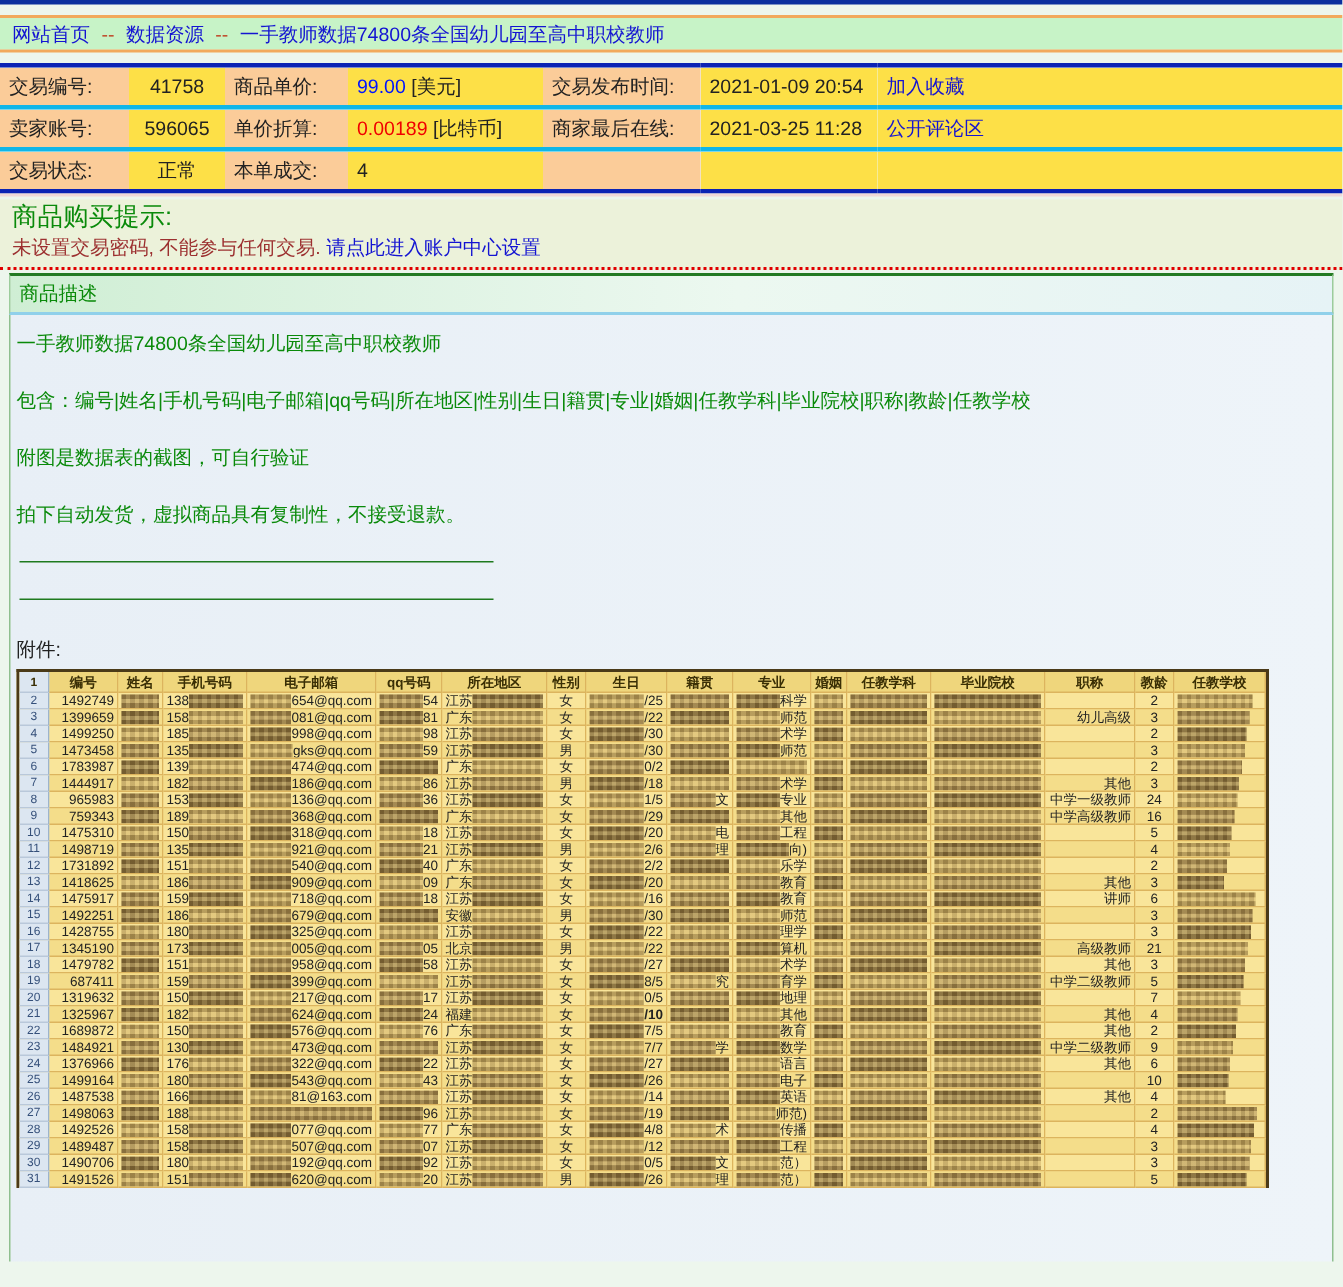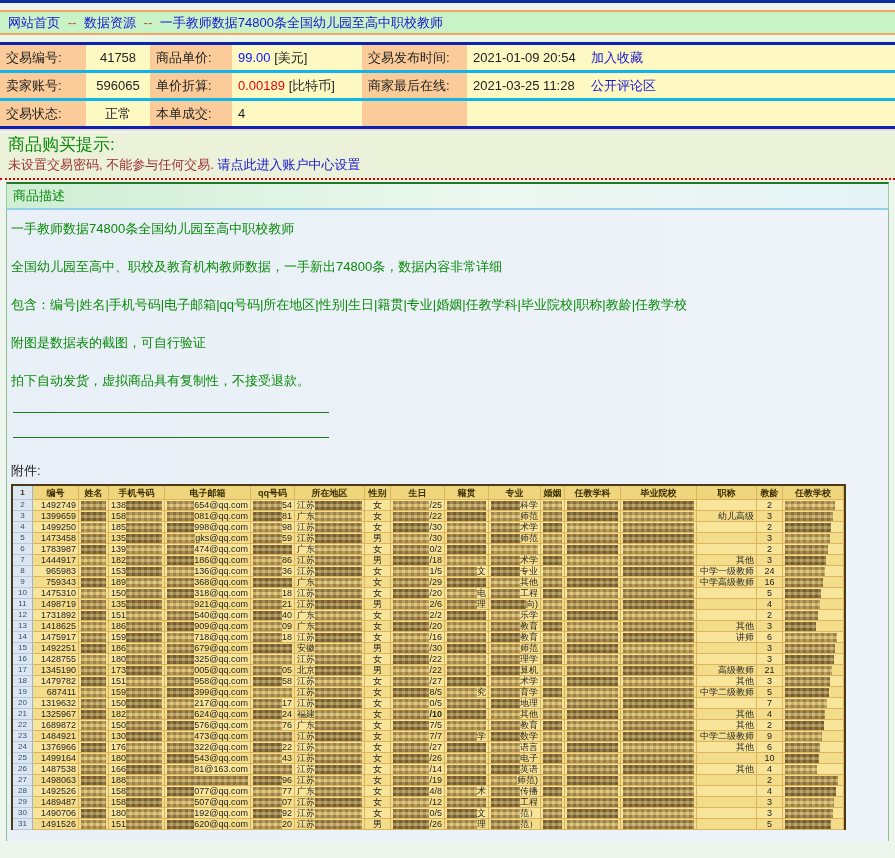--- a/index.html
+++ b/index.html
@@ -14,21 +14,21 @@
   .breadcrumb{background:#c7f3c7;height:21px;line-height:21px;padding-left:8px;font-size:13px;white-space:nowrap;}
   .breadcrumb a{color:#1414d2;text-decoration:none;margin-right:4px;}
   .bc-sep{color:#c04a2a;margin-right:4px;}
   .section-bar{background:#d8e4b8;height:19px;line-height:19px;padding-left:8px;font-size:13px;color:#161616;}
   
   .info-table{width:895px;border-collapse:collapse;table-layout:fixed;
     border-top:3px solid #0b23b4;border-bottom:3px solid #0b23b4;}
   .info-table td{font-size:13px;height:25px;padding:0 6px;overflow:hidden;white-space:nowrap;}
   .info-table tr.sep td{border-bottom:3px solid #10b6e8;}
   td.lab{background:#fbcc99;}
-  td.val{background:#fef9c3;margin-left:36px;}
+  td.val{background:#fde047;margin-left:36px;}
   td.val.ctr{text-align:center;}
   td.val a{color:#1414d2;text-decoration:none;}
   .price-blue{color:#0014ff;}
   .price-red{color:#f00000;}
   .pink-rule{height:2px;background:#f0d8d8;}
   
   .notice{background:#ecf2da;padding:4px 8px 6px;border-bottom:2px dotted #e00000;}
   .notice-title{color:#0a8a0a;font-size:17px;line-height:15px;}
   .notice-body{margin-top:5px;font-size:13px;line-height:15px;color:#9c3030;}
   .notice-body a{color:#1414d2;text-decoration:none;}
@@ -134,21 +134,20 @@
     <div class="notice-body">
       <span>未设置交易密码, 不能参与任何交易.</span>
       <a href="#">请点此进入账户中心设置</a>
     </div>
   </div>
 
   <div class="desc-wrap">
     <div class="desc-header">商品描述</div>
     <div class="desc-body">
       <p>一手教师数据74800条全国幼儿园至高中职校教师</p>
-      <p>全国幼儿园至高中、职校及教育机构教师数据，一手新出74800条，数据内容非常详细</p>
       <p>包含：编号|姓名|手机号码|电子邮箱|qq号码|所在地区|性别|生日|籍贯|专业|婚姻|任教学科|毕业院校|职称|教龄|任教学校</p>
       <p>附图是数据表的截图，可自行验证</p>
       <p>拍下自动发货，虚拟商品具有复制性，不接受退款。</p>
       <hr class="hline first">
       <hr class="hline">
       <div class="attach-label">附件:</div>
       <div class="att" id="att">
           <div class="arow hrow">
             <div class="acell num" style="width: 20px;">
               <span class="t">1</span>

